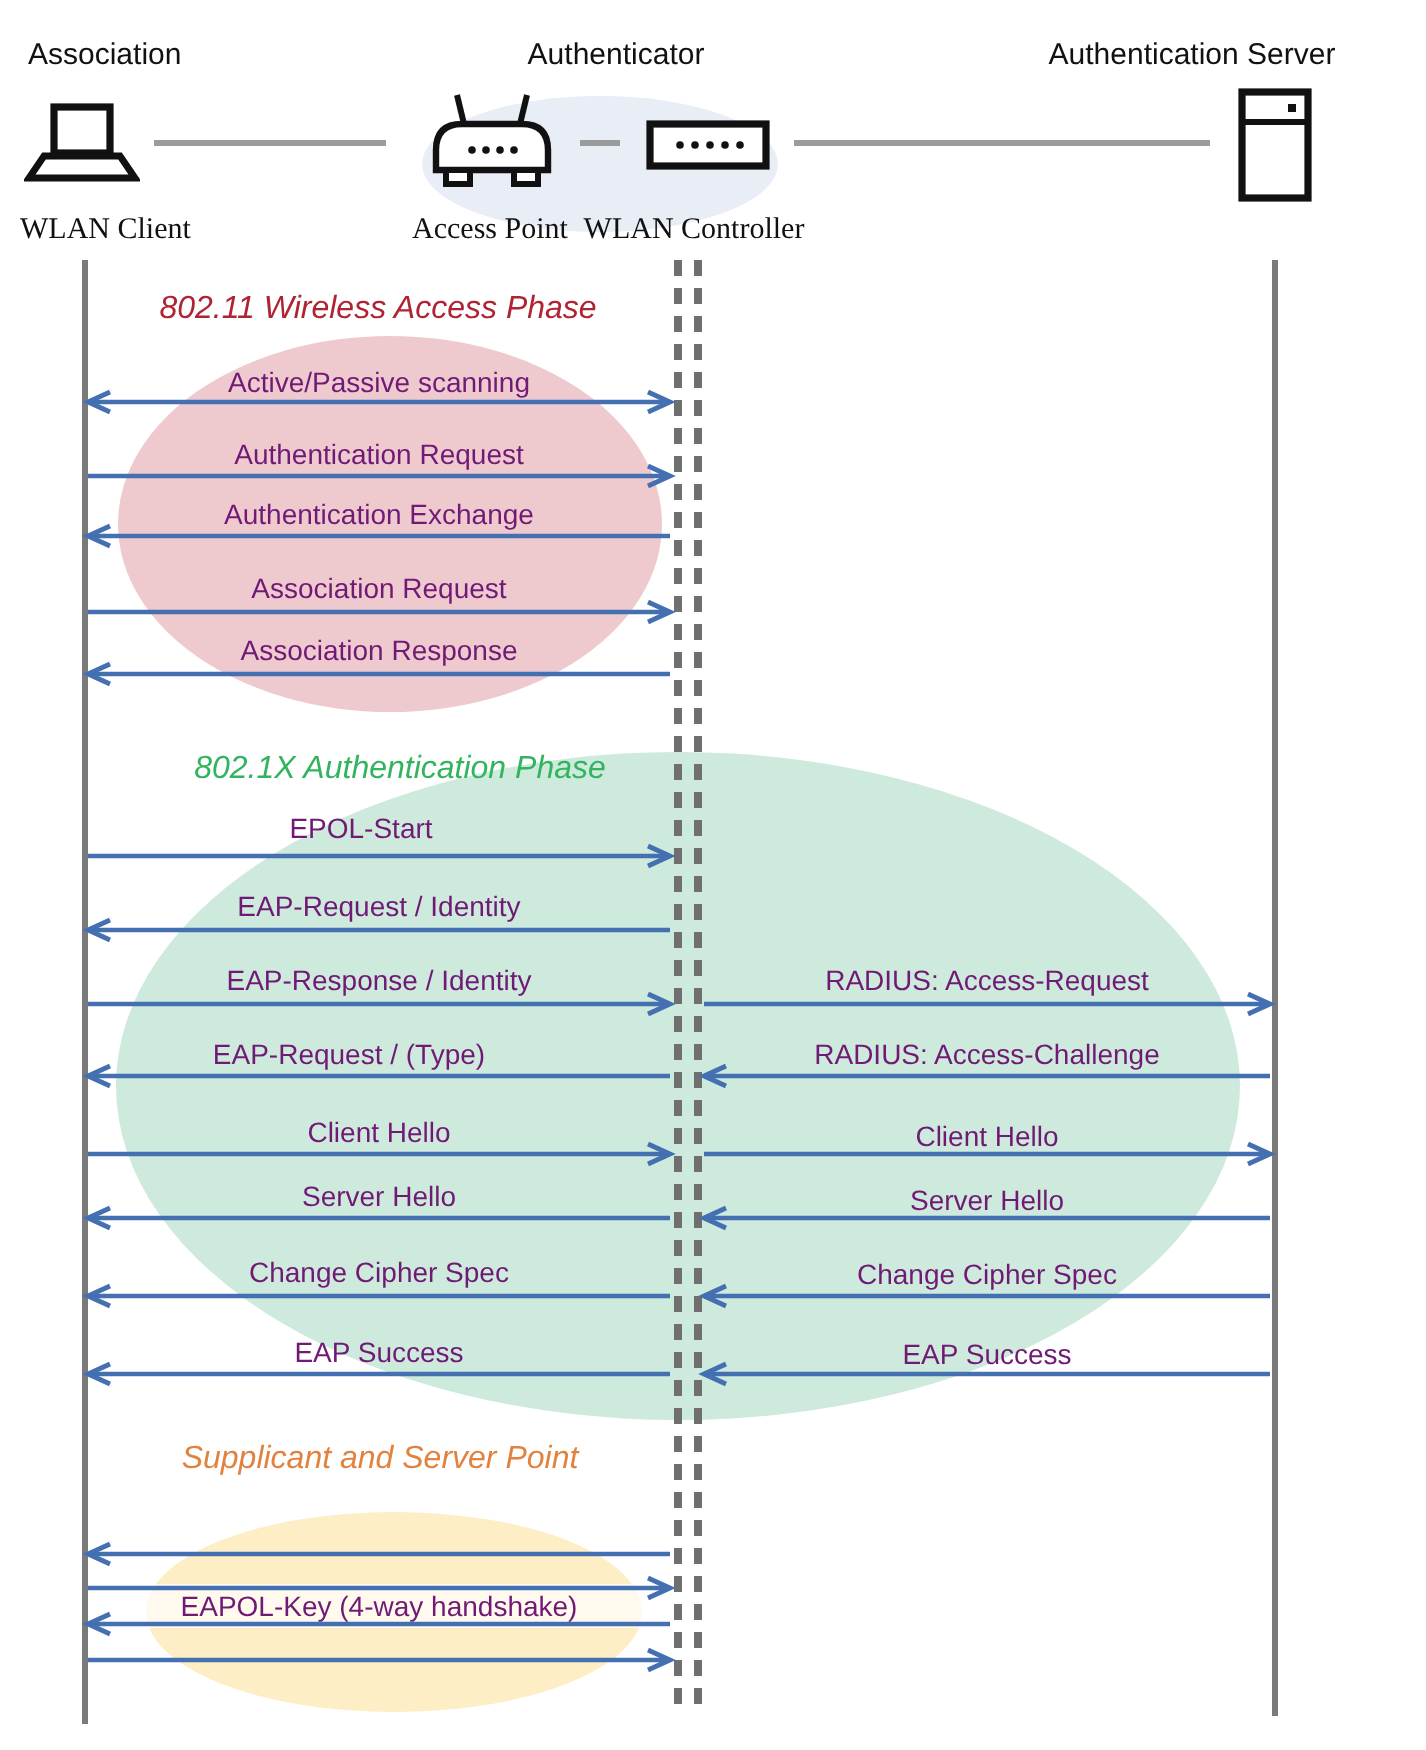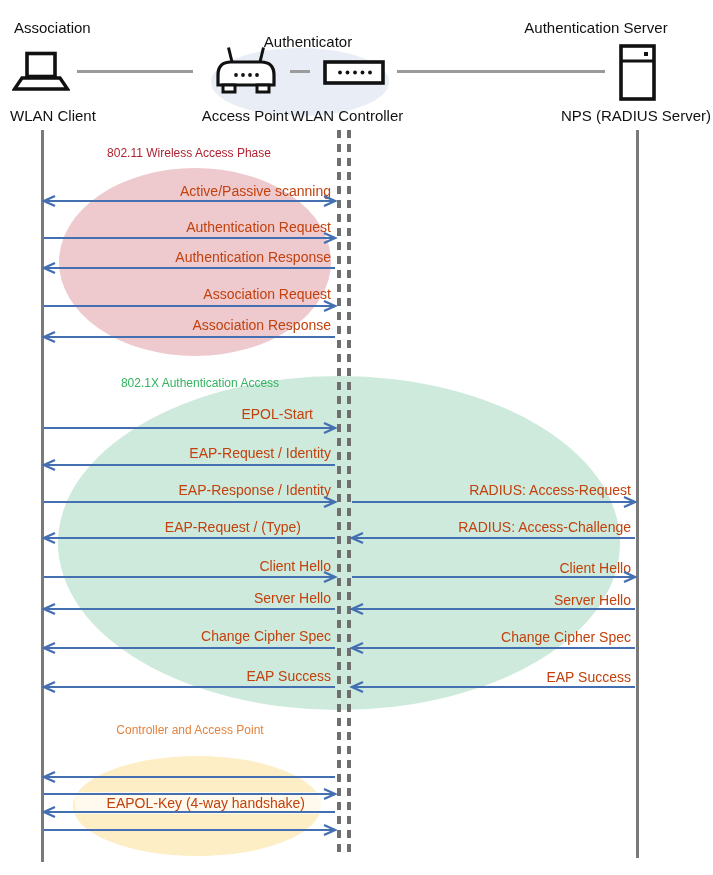--- a/index.html
+++ b/index.html
@@ -8,26 +8,26 @@
     font-family:"Liberation Sans",sans-serif;color:#1a1a1a;
   }
   .ellipse{position:absolute;border-radius:50%;}
   .hline{position:absolute;height:3px;background:#9b9b9b;top:70px;}
   .vline{position:absolute;width:3px;background:#7a7a7a;}
   .vdash{
     position:absolute;width:3.5px;
     background:repeating-linear-gradient(to bottom,#6f6f6f 0 8px,transparent 8px 14px);
   }
   .hdr{position:absolute;font-size:15px;color:#111;white-space:nowrap;}
-  .node-label{position:absolute;font-size:15px;color:#111;white-space:nowrap;}
+  .node-label{position:absolute;font-size:15px;color:#111;white-space:nowrap;font-family:Liberation Serif, serif;}
   .centered{transform:translateX(-50%);}
-  .phase-title{position:absolute;font-size:12px;font-weight:500;white-space:nowrap;}
+  .phase-title{position:absolute;font-size:16px;font-weight:500;white-space:nowrap;font-style:italic;}
   .msg-label{
-    position:absolute;height:20px;line-height:20px;font-size:14px;color:#c2410c;
-    display:flex;justify-content:flex-end;align-items:center;white-space:nowrap;z-index:4;
+    position:absolute;height:20px;line-height:20px;font-size:14px;color:#701a75;
+    display:flex;justify-content:center;align-items:center;white-space:nowrap;z-index:4;
   }
   .msg-label .txt{padding:0 6px;}
   .msg-label .txt.bg{background:rgba(255,255,255,0.68);padding:1px 32px;}
   .msg-arrow{position:absolute;z-index:5;overflow:visible;}
   svg.icon{position:absolute;z-index:6;}
 </style>
 </head>
 <body>
 
 <div class="stage">
@@ -35,21 +35,21 @@
   <div class="ellipse" style="left: 211px; top: 48px; width: 178px; height: 68px; background: rgb(233, 237, 246);"></div>
   <div class="ellipse" style="left: 59px; top: 168px; width: 272px; height: 188px; background: rgb(238, 202, 207);"></div>
   <div class="ellipse" style="left: 58px; top: 376px; width: 562px; height: 334px; background: rgb(205, 234, 220);"></div>
   <div class="ellipse" style="left: 73px; top: 756px; width: 248px; height: 100px; background: rgb(253, 238, 198);"></div>
 
   <div class="hline" style="left:77px;width:116px;"></div>
   <div class="hline" style="left:290px;width:20px;"></div>
   <div class="hline" style="left:397px;width:208px;"></div>
 
   <div class="hdr" style="left:14px;top:19px;">Association</div>
-  <div class="hdr centered" style="left:308px;top:33px;">Authenticator</div>
+  <div class="hdr centered" style="left:308px;top:19px;">Authenticator</div>
   <div class="hdr centered" style="left:596px;top:19px;">Authentication Server</div>
 
   <svg class="icon" style="left:12px;top:51px;" width="58" height="42" viewBox="0 0 58 42">
     <rect x="15" y="2.5" width="28" height="23" fill="#ffffff" stroke="#111" stroke-width="3.6"></rect>
     <path d="M10 27 H48 L55.5 38 H2.5 Z" fill="#ffffff" stroke="#111" stroke-width="3.4" stroke-linejoin="miter"></path>
   </svg>
 
   <svg class="icon" style="left:215px;top:46px;" width="62" height="53" viewBox="0 0 62 53">
     <line x1="17" y1="16" x2="13.5" y2="1.5" stroke="#111" stroke-width="3"></line>
     <line x1="45" y1="16" x2="48.5" y2="1.5" stroke="#111" stroke-width="3"></line>
@@ -73,51 +73,50 @@
 
   <svg class="icon" style="left:619px;top:44px;" width="38" height="58" viewBox="0 0 38 58">
     <rect x="2" y="2" width="33" height="53" fill="#ffffff" stroke="#111" stroke-width="3.6"></rect>
     <line x1="2" y1="17" x2="35" y2="17" stroke="#111" stroke-width="3"></line>
     <rect x="25" y="8" width="4" height="4" fill="#111"></rect>
   </svg>
 
   <div class="node-label" style="left:10px;top:107px;">WLAN Client</div>
   <div class="node-label centered" style="left:245px;top:107px;">Access Point</div>
   <div class="node-label centered" style="left:347px;top:107px;">WLAN Controller</div>
-  <div class="node-label centered" style="left:636px;top:107px;">NPS (RADIUS Server)</div>
 
   <div class="vline" style="left: 41px; top: 130px; height: 732px; background: rgb(122, 122, 122);"></div>
   <div class="vdash" style="left:337px;top:130px;height:722px;"></div>
   <div class="vdash" style="left:347px;top:130px;height:722px;"></div>
   <div class="vline" style="left: 636px; top: 130px; height: 728px; background: rgb(122, 122, 122);"></div>
 
   <div class="phase-title centered" style="left: 189px; top: 146px; color: rgb(176, 35, 50);">802.11 Wireless Access Phase</div>
-  <div class="phase-title centered" style="left: 200px; top: 376px; color: rgb(50, 180, 95);">802.1X Authentication Access</div>
+  <div class="phase-title centered" style="left: 200px; top: 376px; color: rgb(50, 180, 95);">802.1X Authentication Phase</div>
   <div class="phase-title centered" style="left: 190px; top: 721px; text-align: center; line-height: 18px; color: rgb(226, 130, 63);">
-    <div>Controller and Access Point</div>
+    <div>Supplicant and Server Point</div>
   </div>
 
   <div id="messages">
       <div class="msg-label" style="left: 42px; width: 295px; top: 181px;">
         <span class="txt">Active/Passive scanning</span>
       </div>
       <svg width="295" height="16" class="msg-arrow" style="left: 42px; top: 193px;">
         <line x1="2" x2="293" y1="8" y2="8" stroke="#4470b2" stroke-width="2.2"></line>
         <polyline points="282,3 293,8 282,13" fill="none" stroke="#4470b2" stroke-width="2.4"></polyline>
         <polyline points="13,3 2,8 13,13" fill="none" stroke="#4470b2" stroke-width="2.4"></polyline>
       </svg>
       <div class="msg-label" style="left: 42px; width: 295px; top: 217px;">
         <span class="txt">Authentication Request</span>
       </div>
       <svg width="295" height="16" class="msg-arrow" style="left: 42px; top: 230px;">
         <line x1="2" x2="293" y1="8" y2="8" stroke="#4470b2" stroke-width="2.2"></line>
         <polyline points="282,3 293,8 282,13" fill="none" stroke="#4470b2" stroke-width="2.4"></polyline>
       </svg>
       <div class="msg-label" style="left: 42px; width: 295px; top: 247px;">
-        <span class="txt">Authentication Response</span>
+        <span class="txt">Authentication Exchange</span>
       </div>
       <svg width="295" height="16" class="msg-arrow" style="left: 42px; top: 260px;">
         <line x1="2" x2="293" y1="8" y2="8" stroke="#4470b2" stroke-width="2.2"></line>
         <polyline points="13,3 2,8 13,13" fill="none" stroke="#4470b2" stroke-width="2.4"></polyline>
       </svg>
       <div class="msg-label" style="left: 42px; width: 295px; top: 284px;">
         <span class="txt">Association Request</span>
       </div>
       <svg width="295" height="16" class="msg-arrow" style="left: 42px; top: 298px;">
         <line x1="2" x2="293" y1="8" y2="8" stroke="#4470b2" stroke-width="2.2"></line>

